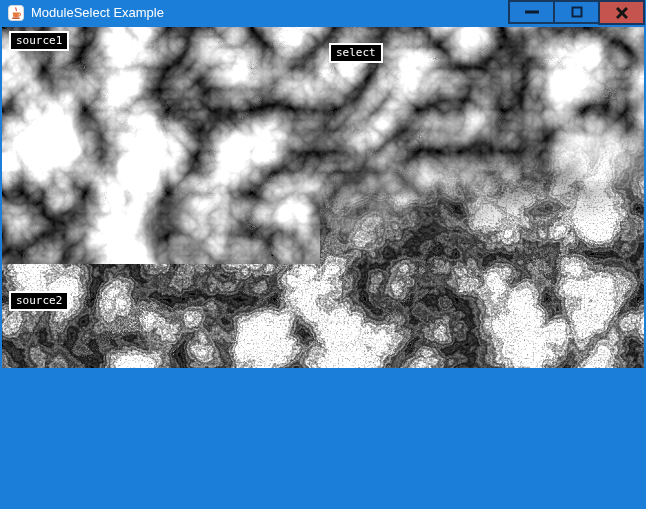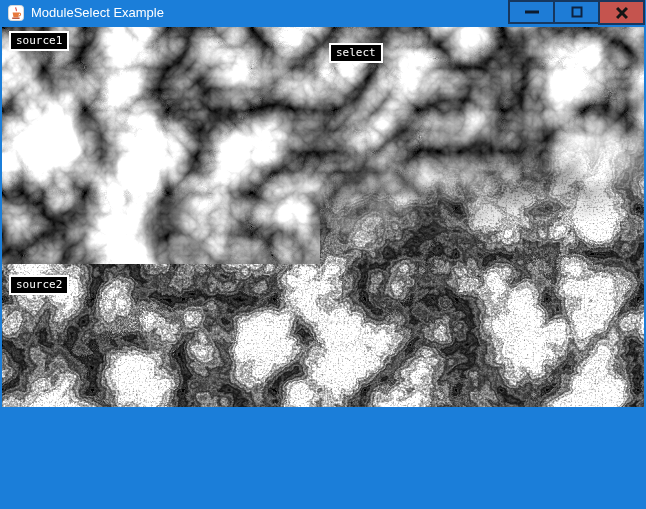--- a/index.html
+++ b/index.html
@@ -44,21 +44,21 @@
   }
   .xbar{
     position:absolute;left:50%;top:50%;
     width:14px;height:3px;background:#151515;
   }
   .xbar.a{transform:translate(-50%,-50%) rotate(45deg);}
   .xbar.b{transform:translate(-50%,-50%) rotate(-45deg);}
 
   
   .client{
-    position:absolute;left:2px;top:27px;width:642px;height:380px;
+    position:absolute;left:2px;top:27px;width:642px;height:341px;
     background:#8b5cf6;overflow:hidden;text-align:right;
   }
   .noise{position:absolute;left:0;top:0;display:block;}
 
   
   .plabel{
     position:absolute;
     background:#000000;border:2px solid #FFFFFF;color:#FFFFFF;
     font-family:"DejaVu Sans Mono", monospace;
     font-size:11px;line-height:13px;
@@ -132,16 +132,16 @@
 
       <rect x="0" y="0" width="642" height="480" fill="#000" filter="url(#fMarble)" mask="url(#selFade)"></rect>
 
       <rect x="0" y="0" width="318" height="237" fill="#000" filter="url(#fMarble)"></rect>
 
       <rect x="0" y="237" width="318" height="243" fill="#000" filter="url(#fGrain)"></rect>
     </svg>
 
     <div class="plabel" style="left:7px;top:4px">source1</div>
     <div class="plabel" style="left:327px;top:16px">select</div>
-    <div class="plabel" style="left:7px;top:248px">source2</div>
+    <div class="plabel" style="left:7px;top:264px">source2</div>
   </div>
 
 </div>
 
 </body></html>

